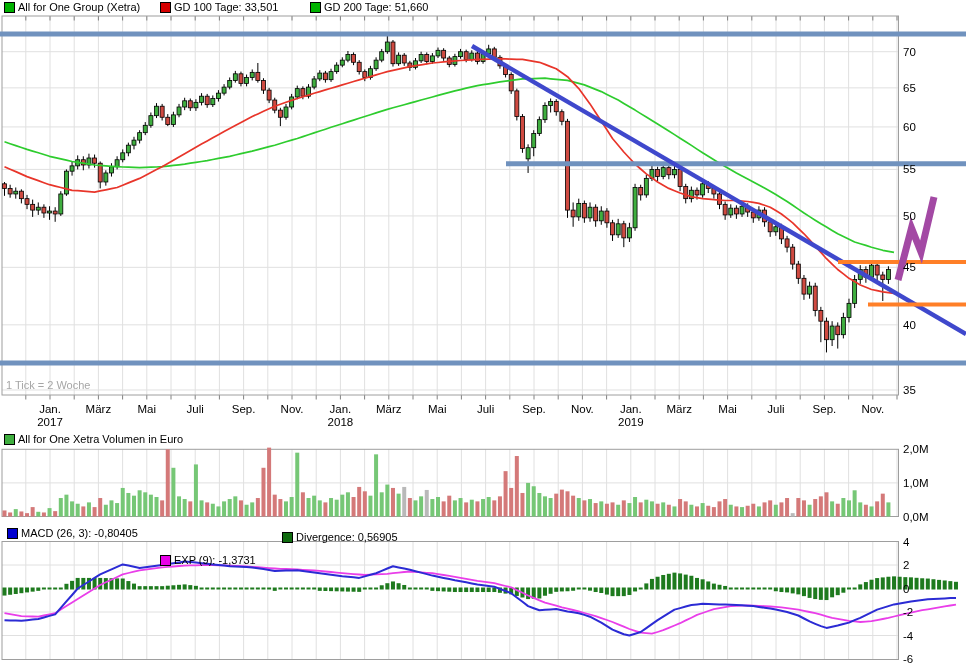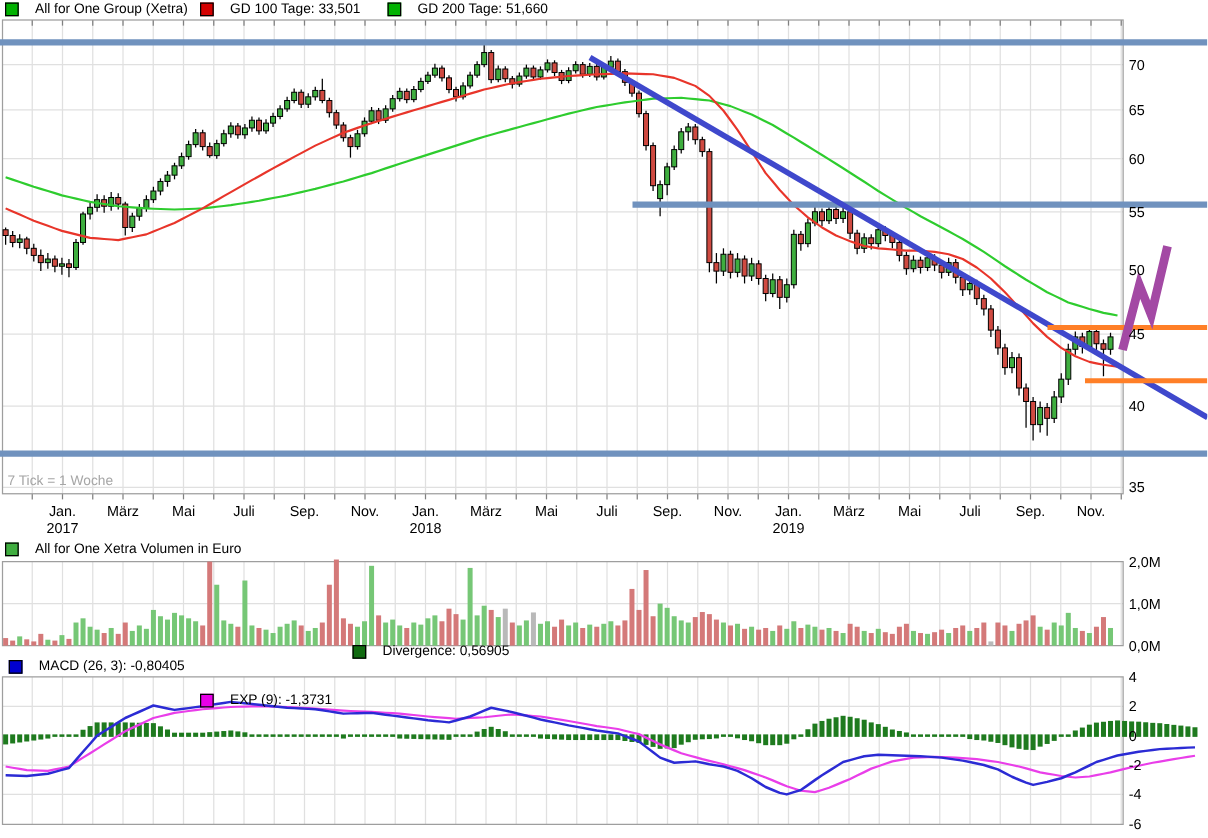--- a/index.html
+++ b/index.html
@@ -1,19 +1,19 @@
 <!DOCTYPE html>
 <html><head>
 <meta charset="utf-8">
 <style>
   html,body{margin:0;padding:0;background:#fff;}
   #screen{position:relative;width:966px;height:670px;background:#fff;overflow:hidden;
           font-family:"Liberation Sans",sans-serif;}
   svg{position:absolute;left:0;top:0;}
-  .legend-item{position:absolute;display:flex;align-items:center;gap:13px;
+  .legend-item{position:absolute;display:flex;align-items:center;gap:3px;
                font-size:11px;color:#000;white-space:nowrap;}
   .sw{display:inline-block;width:9px;height:9px;border:1px solid #000;flex:0 0 auto;}
   .footnote{position:absolute;left:6px;top:379px;font-size:11px;color:#a6a6a6;}
 </style>
 </head>
 <body>
 
 <div id="screen">
 
   <svg id="chart" width="966" height="670" viewBox="0 0 966 670">
@@ -920,37 +920,37 @@
     <span class="legend-item" style="left:160px;top:1px">
       <i class="sw" style="background: rgb(212, 0, 0);"></i>
       <span>GD 100 Tage: 33,501</span>
     </span>
     <span class="legend-item" style="left:310px;top:1px">
       <i class="sw" style="background: rgb(0, 178, 0);"></i>
       <span>GD 200 Tage: 51,660</span>
     </span>
   </div>
 
-  <div class="footnote">7 Tick = 1 Woche</div>
+  <div class="footnote">1 Tick = 2 Woche</div>
 
   <div>
     <span class="legend-item" style="left:4px;top:433px">
       <i class="sw" style="background: rgb(63, 174, 63);"></i>
       <span>All for One Xetra Volumen in Euro</span>
     </span>
   </div>
 
   <div>
     <span class="legend-item" style="left:7px;top:527px">
       <i class="sw" style="background: rgb(0, 0, 208);"></i>
       <span>MACD (26, 3): -0,80405</span>
     </span>
     <span class="legend-item" style="left:160px;top:554px">
       <i class="sw" style="background: rgb(232, 0, 232);"></i>
       <span>EXP (9): -1,3731</span>
     </span>
-    <span class="legend-item" style="left:282px;top:515px">
+    <span class="legend-item" style="left:282px;top:531px">
       <i class="sw" style="background: rgb(15, 107, 15);"></i>
       <span>Divergence: 0,56905</span>
     </span>
   </div>
 
 </div>
 
 </body></html>

